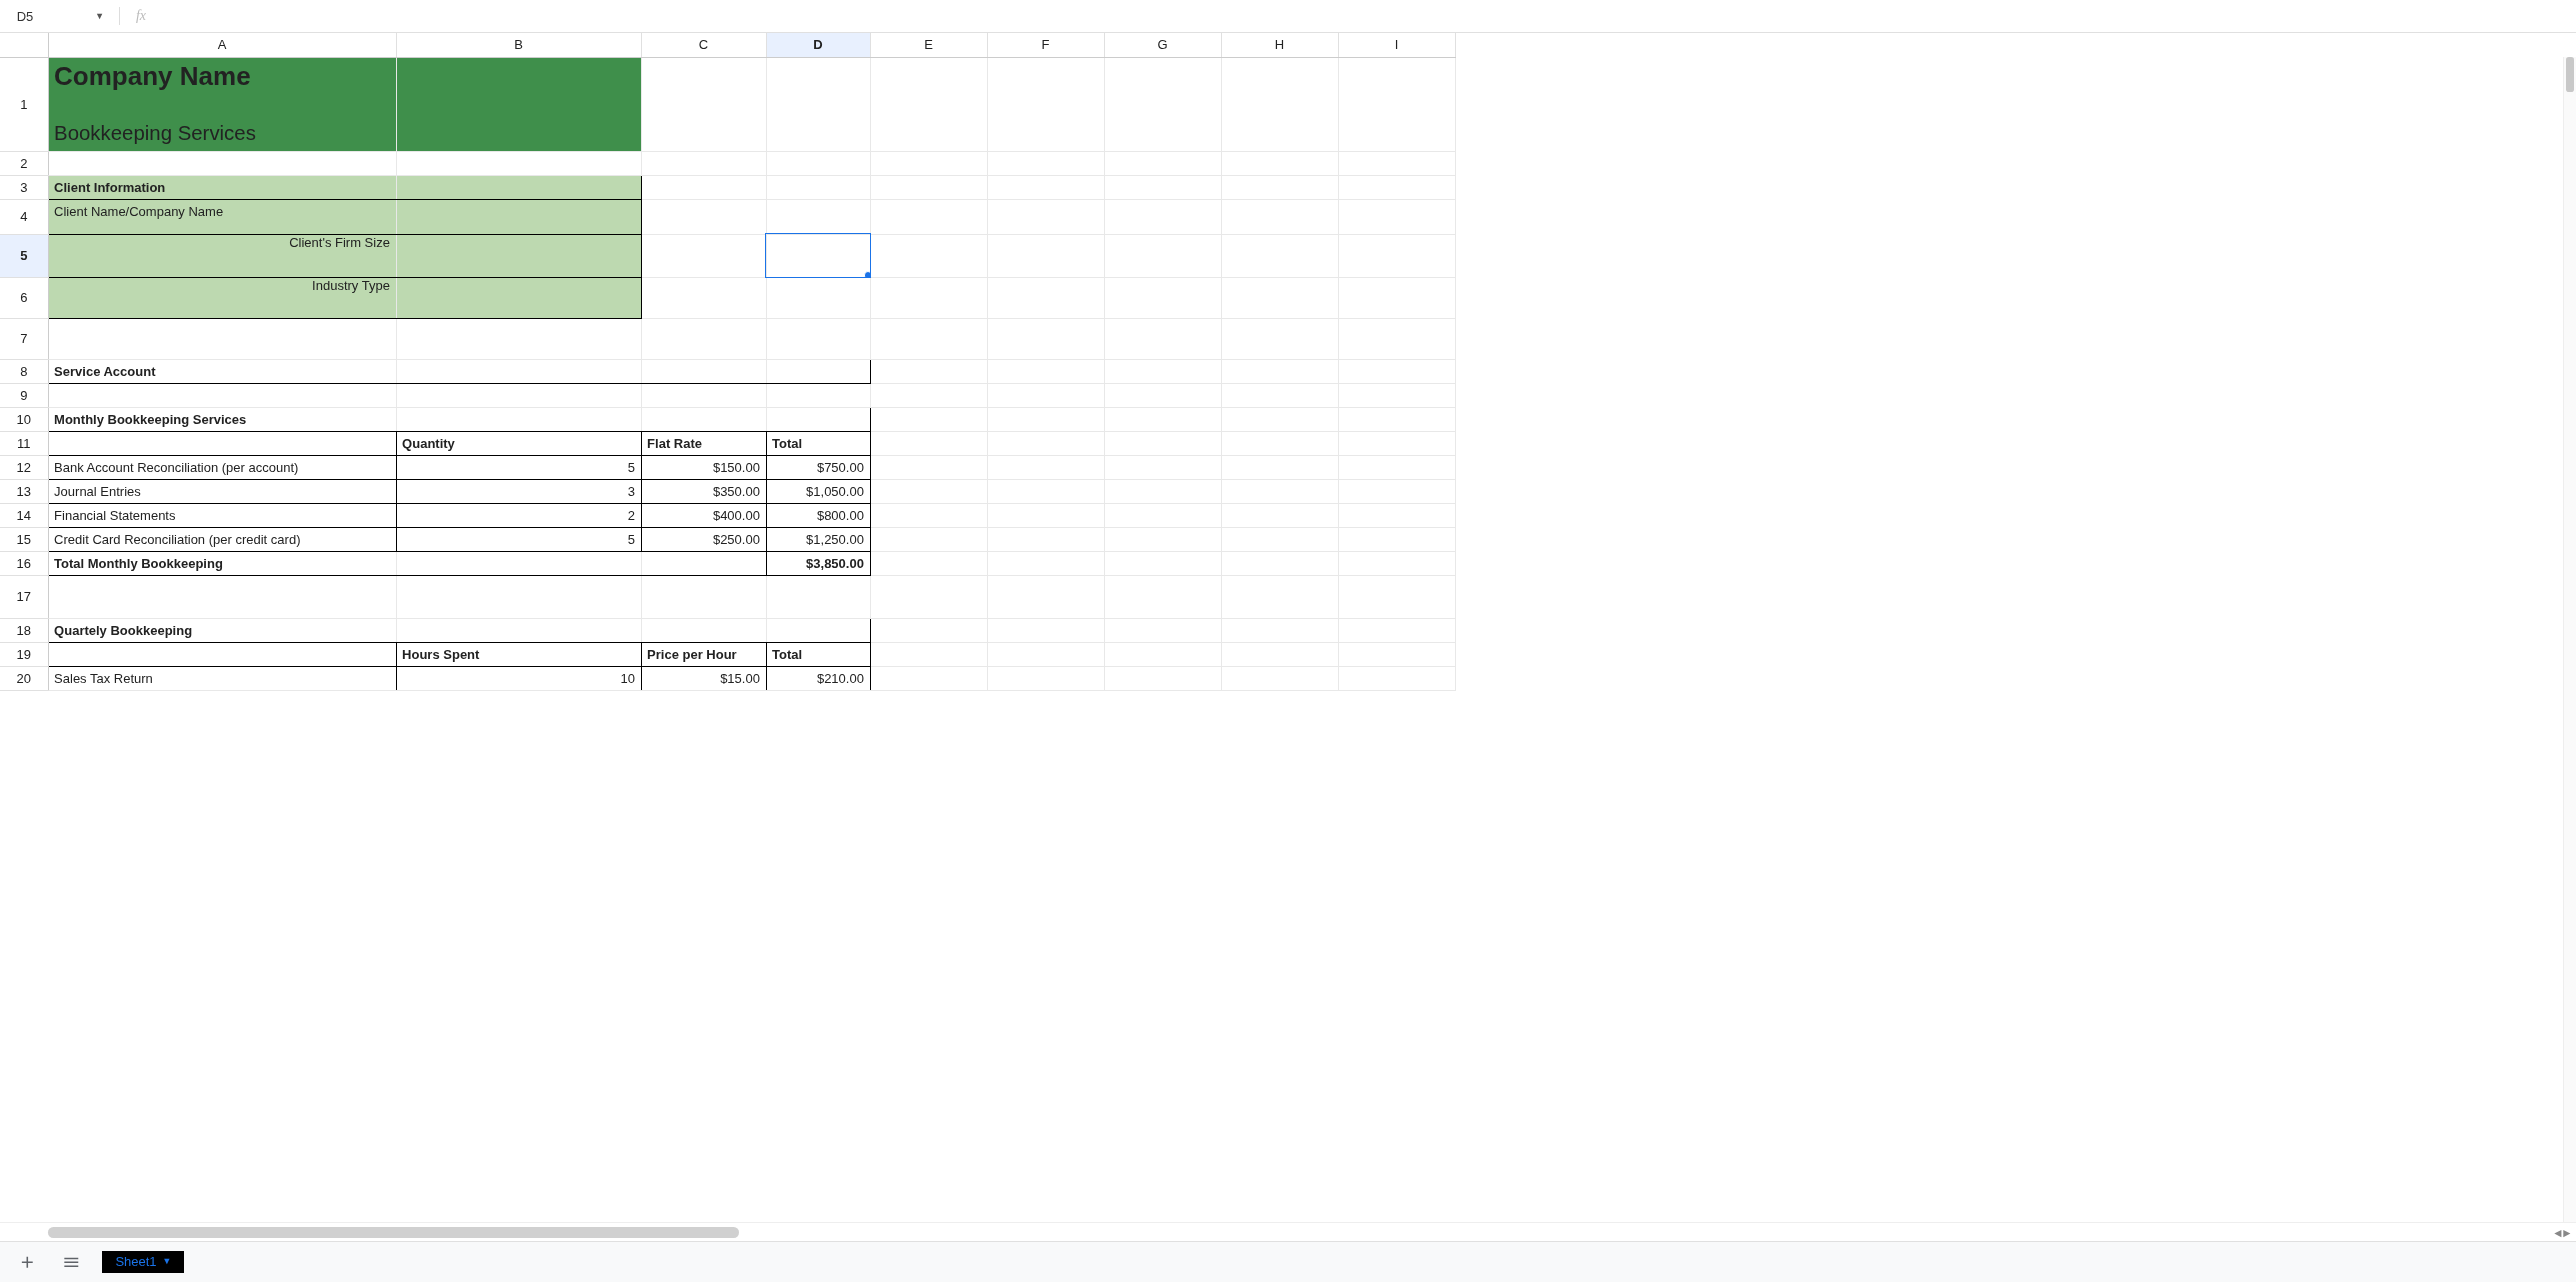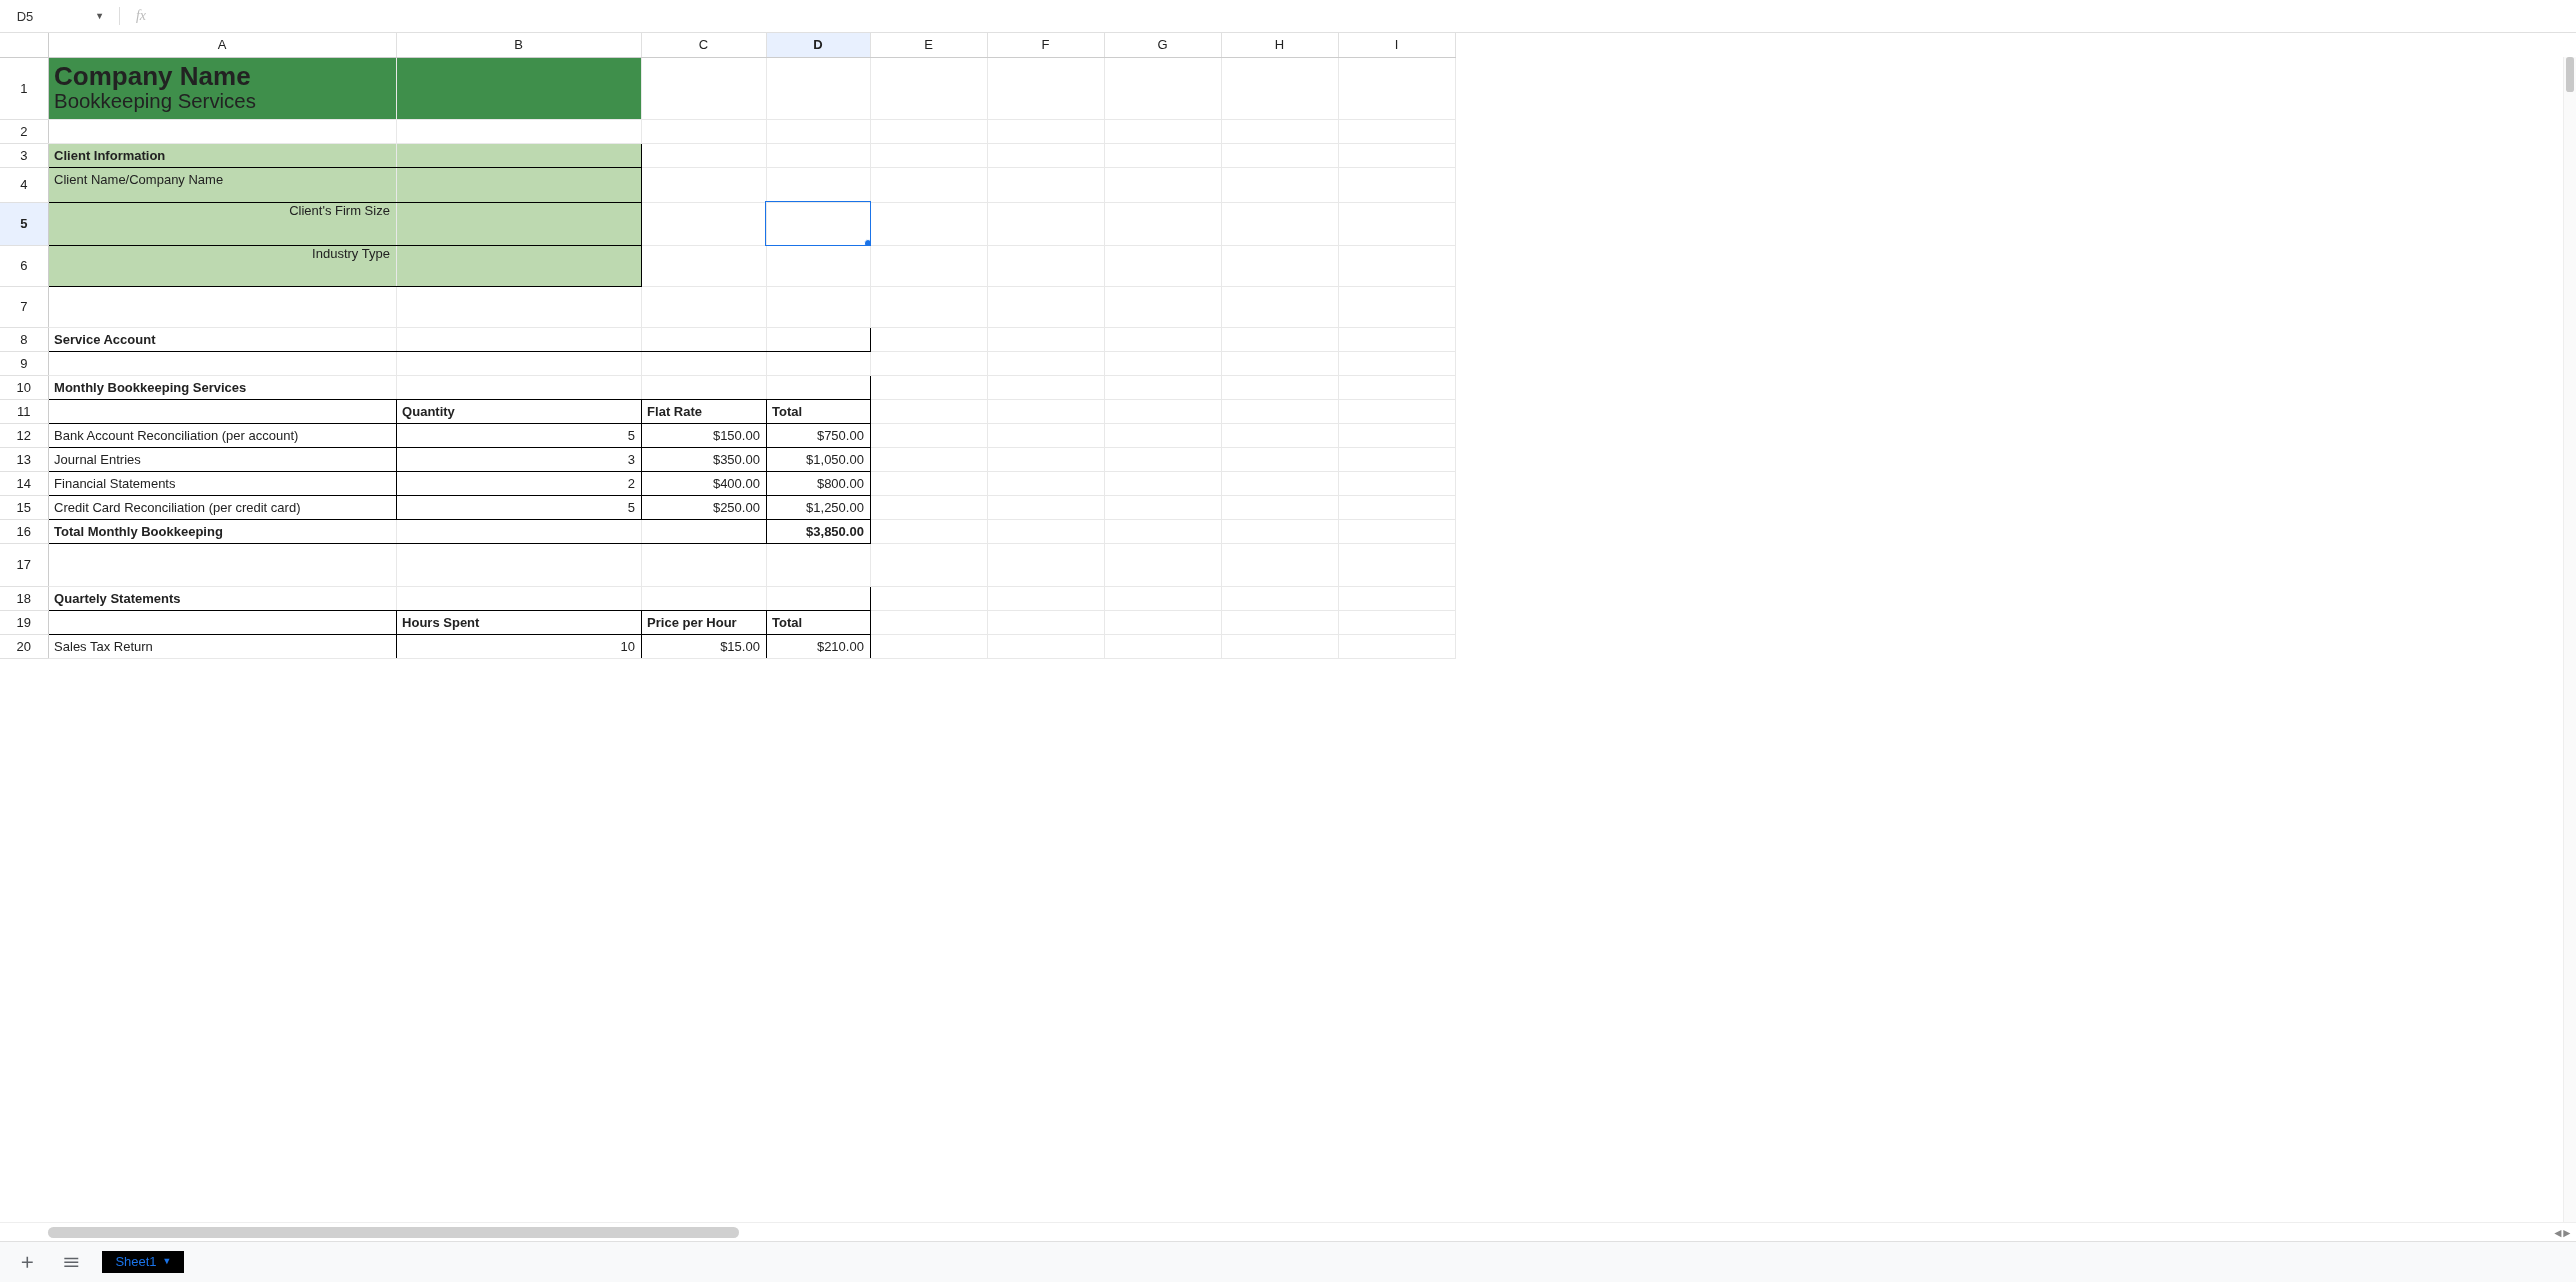--- a/index.html
+++ b/index.html
@@ -65,21 +65,21 @@
     white-space:nowrap;
     overflow:hidden;
     font-size:14px;
   }
   .colA{width:348px} .colB{width:245px} .colC{width:125px} .colD{width:104px}
   .colE,.colF,.colG,.colH,.colI{width:117px}
 
   
   .hdr-green { background:#3f8f4b; color:#fff; }
   .hdr-title { font-size:26px; font-weight:700; line-height:1.05; padding:5.6px 5.6px 0 5.6px;}
-  .hdr-sub   { font-size:20.4px; font-weight:400; padding:0 5.6px 5.6px 5.6px;}
+  .hdr-sub   { font-size:20.4px; font-weight:400; padding:0 5.6px 5.6px 5.6px;margin-top:32px;}
   .light-green { background:#bdd9b0; }
   .bold { font-weight:700; }
   .bb { border-bottom:0.9px solid #000 !important; }
   .bt { border-top:0.9px solid #000 !important; }
   .bl { border-left:0.9px solid #000 !important; }
   .br { border-right:0.9px solid #000 !important; }
   .num { text-align:right; }
   .tall { height:41px; vertical-align:top; padding-top:3.7px;text-align:right;}
 
   
@@ -383,21 +383,21 @@
             <td class="cell"></td>
           <td class="cell"></td>
             <td class="cell"></td>
           <td class="cell"></td>
             <td class="cell"></td>
           <td class="cell"></td>
         </tr>
 
         <tr>
           <td class="row-head">18</td>
-          <td class="cell bold bt bl bb">Quartely Statements</td>
+          <td class="cell bold bt bl bb">Quartely Bookkeeping</td>
           <td class="cell bt bb"></td>
           <td class="cell bt bb"></td>
           <td class="cell bt br bb"></td>
           <td class="cell"></td>
             <td class="cell"></td>
           <td class="cell"></td>
             <td class="cell"></td>
           <td class="cell"></td>
         </tr>
 

